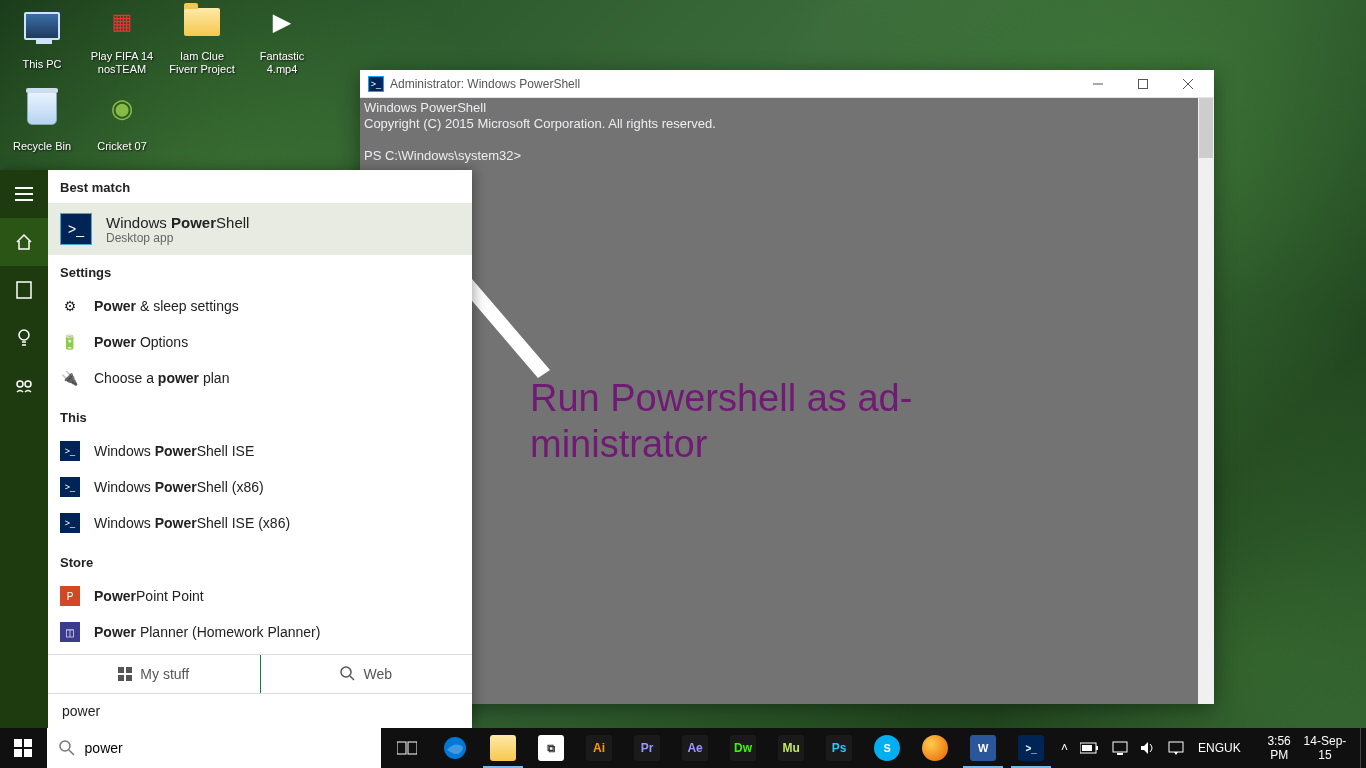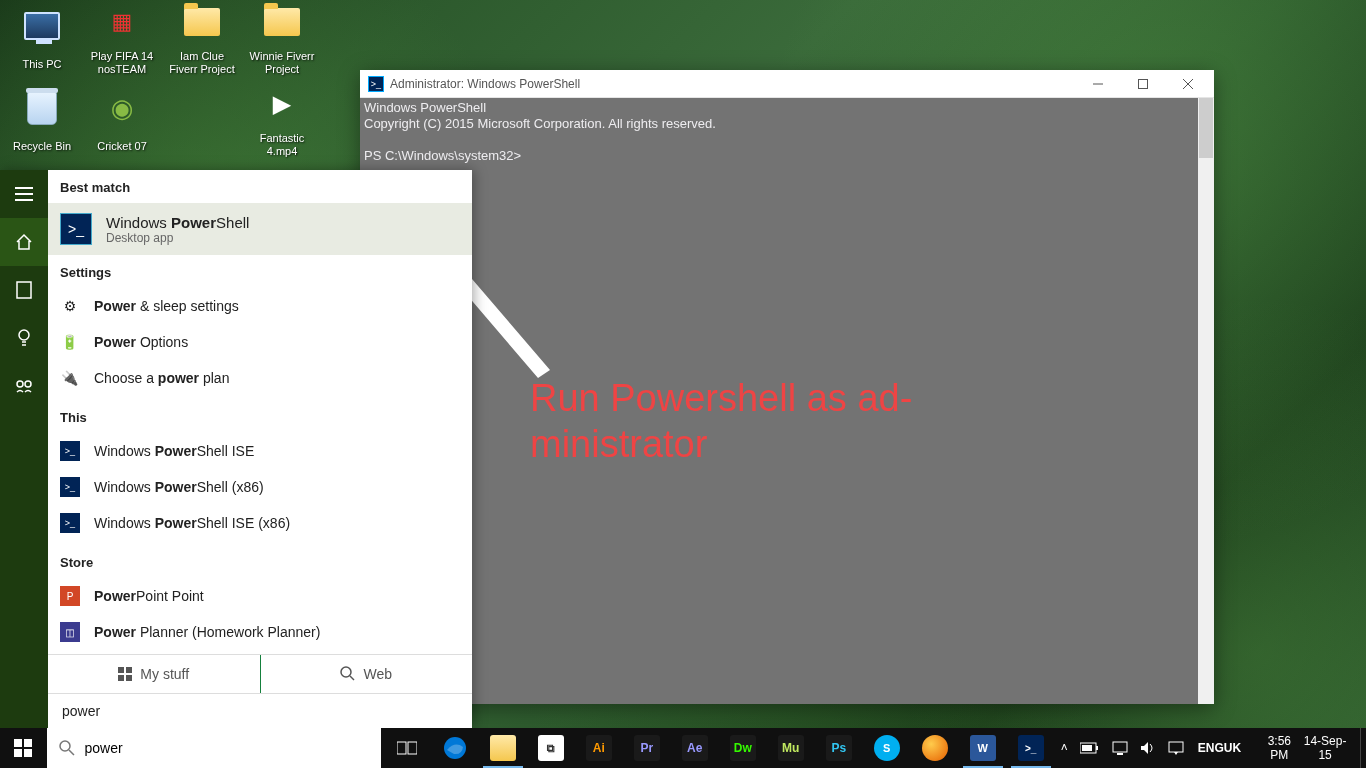--- a/index.html
+++ b/index.html
@@ -50,24 +50,24 @@
 .tb-btn { width:48px; display:flex; align-items:center; justify-content:center; cursor:pointer; }
 .tb-start svg { fill:#fff; }
 .tb-search { width:344px; background:#fff; display:flex; align-items:center; padding:0 12px; gap:10px; }
 .tb-search input { border:none; outline:none; font-size:14px; flex:1; }
 .tb-apps { display:flex; align-items:stretch; margin-left:2px; }
 .tb-app { width:48px; display:flex; align-items:center; justify-content:center; cursor:pointer; position:relative; }
 .tb-app.active::after { content:""; position:absolute; left:4px; right:4px; bottom:0; height:2px; background:#76b9ed; }
 .tb-app .sq { width:26px; height:26px; border-radius:3px; display:flex; align-items:center; justify-content:center; font-size:11px; font-weight:700; color:#fff; }
 .tray { margin-left:auto; display:flex; align-items:center; color:#fff; font-size:12px; }
 .tray .ti { padding:0 6px; display:flex; align-items:center; height:100%; cursor:pointer; }
-.tray .lang { line-height:13px; text-align:left; padding:0 8px;font-weight:bold; }
+.tray .lang { line-height:13px; text-align:left; padding:0 8px; }
 .tray .clock { line-height:14px; text-align:center; padding:0 10px; }
 .tray .showdesk { width:6px; border-left:1px solid #444; height:100%; }
-.annot { position:absolute; left:530px; top:375px; color:#ef4444; font-size:38px; font-family:"Century Gothic","Segoe UI",sans-serif; line-height:46px; }
+.annot { position:absolute; left:530px; top:375px; color:#701a75; font-size:38px; font-family:"Century Gothic","Segoe UI",sans-serif; line-height:46px; }
 .arrow { position:absolute; left:400px; top:200px; }
 .pc-icon{width:36px;height:28px;border:2px solid #cfe3ff;border-radius:2px;background:linear-gradient(#3a6ea5,#1e3a5f);position:relative}
 .pc-icon::after{content:"";position:absolute;bottom:-6px;left:10px;width:16px;height:4px;background:#cfe3ff}
 .bin-icon{width:30px;height:34px;background:linear-gradient(#e8f4ff,#b8d4f0);border-radius:3px 3px 5px 5px;border:1px solid #8ab;position:relative}
 .bin-icon::before{content:"";position:absolute;top:-4px;left:-2px;right:-2px;height:5px;background:#cde;border-radius:2px}
 .folder-icon{width:36px;height:28px;background:linear-gradient(#ffe9a8,#f5c74e);border-radius:2px;position:relative}
 .folder-icon::before{content:"";position:absolute;top:-5px;left:0;width:14px;height:6px;background:#f5c74e;border-radius:2px 2px 0 0}
 .adobe{width:26px;height:26px;background:#1a1a1a;display:flex;align-items:center;justify-content:center;border-radius:3px;font-size:12px;font-weight:700}
 </style>
 </head>
@@ -103,26 +103,20 @@
   <div class="col">
     <div class="di">
         <div class="glyph">
           <div class="folder-icon"></div>
         </div>
         <div class="lbl">Iam Clue Fiverr Project</div>
       </div>
   </div>
   <div class="col">
     <div class="di">
-        <div class="glyph">
-          <div class="folder-icon"></div>
-        </div>
-        <div class="lbl">Winnie Fiverr Project</div>
-      </div>
-    <div class="di">
         <div class="glyph" style="color:#fff;font-size:24px">▶</div>
         <div class="lbl">Fantastic 4.mp4</div>
       </div>
   </div>
 </div>
 
 <div class="ps-window">
   <div class="ps-title">
     <div class="ico">&gt;_</div>
     <div class="txt">Administrator: Windows PowerShell</div>

